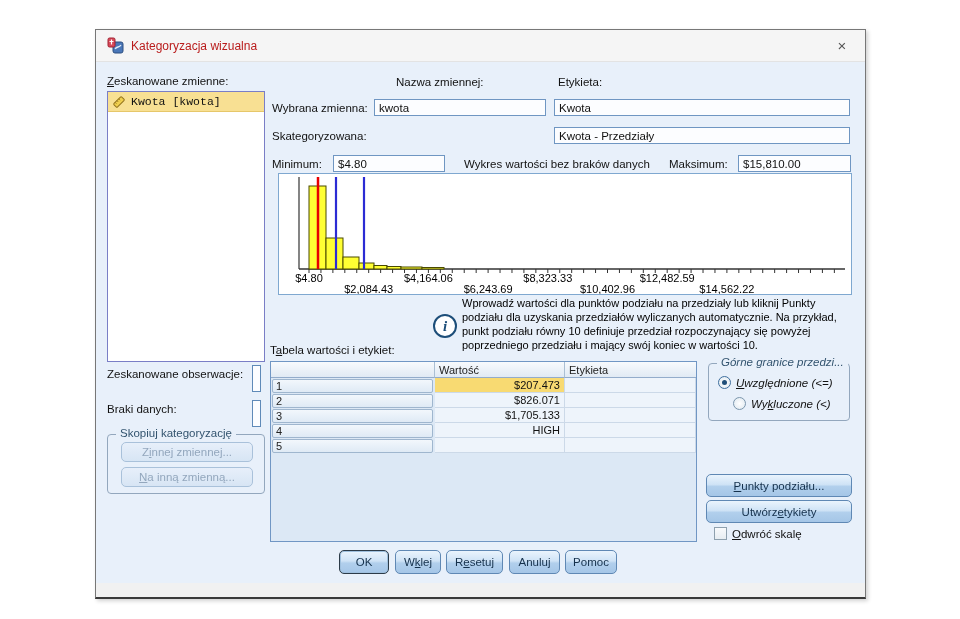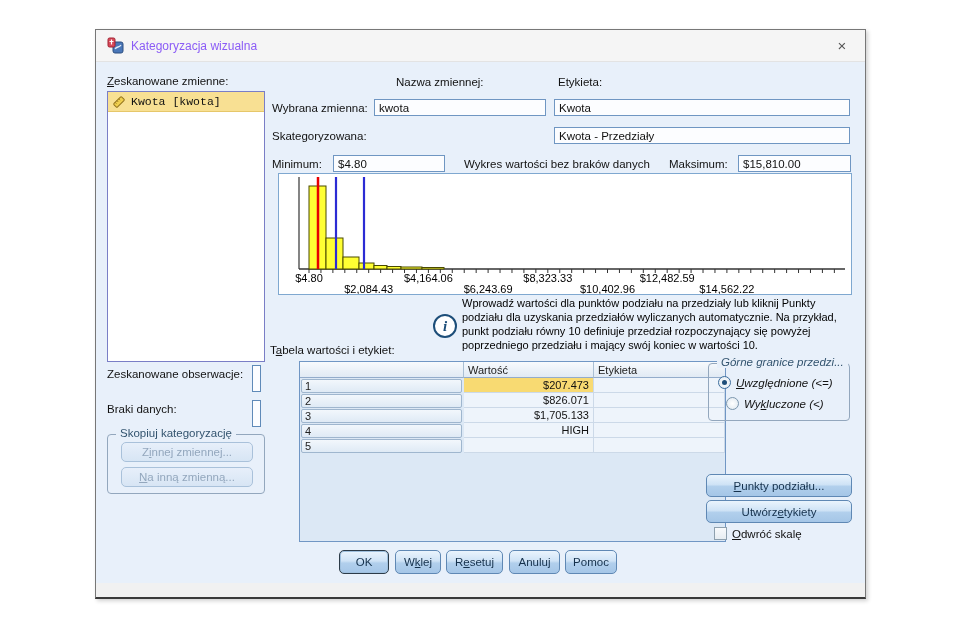--- a/index.html
+++ b/index.html
@@ -11,21 +11,21 @@
     position: absolute; left: 95px; top: 29px; width: 771px; height: 570px;
     background: #e8f0fa; border: 1px solid #777;
     border-bottom: 2px solid #3a3a3a;
     box-shadow: 2px 2px 4px rgba(0,0,0,.18);
   }
   .titlebar {
     position: absolute; left:0; top:0; right:0; height: 32px; background: #f5f5f5;
     border-bottom: 1px solid #e3e3e3; display:flex; align-items:center;
   }
   .title-icon { margin-left: 11px; width:17px; height:17px; }
-  .title-text { margin-left: 7px; font-size: 12px; color:#8b5cf6; }
+  .title-text { margin-left: 7px; font-size: 12px; color:#b91c1c; }
   .close-btn { position:absolute; right:12px; top:6px; width:22px; height:20px; text-align:center;
     font-size:15px; color:#555; line-height:20px; cursor:pointer; }
   .content { position:absolute; left:0; top:32px; width:769px; height:522px; background:#e8f0fa; }
   .dlg-footer { position:absolute; left:0; bottom:0; width:769px; height:14px; background:#f1f1f1; }
 
   .lbl { position:absolute; white-space:nowrap; color:#121212; }
   .hdr { position:absolute; white-space:nowrap; color:#121212; }
 
   .input {
     position:absolute; background:#fcfdff; border:1px solid #6f96c2;
@@ -71,21 +71,21 @@
   .info-icon {
     position:absolute; left:337px; top:252px; width:24px; height:24px; border-radius:50%;
     border:2px solid #1d4e79; color:#1d4e79; display:flex; align-items:center; justify-content:center;
     font: italic bold 15px "Liberation Serif", serif; background:#fff;
   }
   .info-text {
     position:absolute; left:366px; top:234px; width:394px; font-size:11px; line-height:14px; color:#000;
   }
 
   .grid { position:absolute; left:174px; top:299px; width:427px; height:181px;
-    background:#dce8f5; border:1px solid #7096c4; overflow:hidden;margin-left:29px; }
+    background:#dce8f5; border:1px solid #7096c4; overflow:hidden; }
   .g-header { display:grid; grid-template-columns:164px 130px 131px; height:16px; }
   .g-h { background:linear-gradient(#f7fafd,#e1eaf4); border-bottom:1px solid #93accb;
     border-right:1px solid #aabfd4; font-size:11px; padding:2px 0 0 4px; color:#222; }
   #grid-body { display:grid; grid-template-columns:164px 130px 131px; grid-auto-rows:15px; }
   .g-rowhdr { background:linear-gradient(#f2f7fc,#dfeaf5); border:1px solid #9fb6ce; border-radius:2px;
     margin:1px 2px 0 1px; font-size:11px; line-height:11px; padding:1px 0 0 3px; color:#222; }
   .g-cell { background:#eef4fb; border-bottom:1px solid #ccd9e8; border-right:1px solid #ccd9e8;
     font-size:11px; line-height:14px; padding:0 4px; color:#111; }
   .g-val { text-align:right; }
   .g-cell.sel { background:#f8da72; }
@@ -261,21 +261,21 @@
     </div>
 
     <div class="groupbox" style="left:612px;top:301px;width:142px;height:58px;font-style:italic;">
       <span class="legend">Górne granice przedzi...</span>
       <div class="radio-row" style="left:9px;top:12px;">
         <span class="radio on">
             <span class="dot"></span>
           </span>
         <span><u>U</u>względnione (&lt;=)</span>
       </div>
-      <div class="radio-row" style="left:17px;top:33px;">
+      <div class="radio-row" style="left:24px;top:33px;">
         <span class="radio"></span>
         <span>Wy<u>k</u>luczone (&lt;)</span>
       </div>
     </div>
 
     <div class="btn" style="left:610px;top:412px;width:146px;height:23px;"><u>P</u>unkty podziału...</div>
     <div class="btn" style="left:610px;top:438px;width:146px;height:23px;">Utwórz <u>e</u>tykiety</div>
     <div class="check-row" style="left:612px;top:465px;">
       <span class="checkbox"></span>
       <span><u>O</u>dwróć skalę</span>

